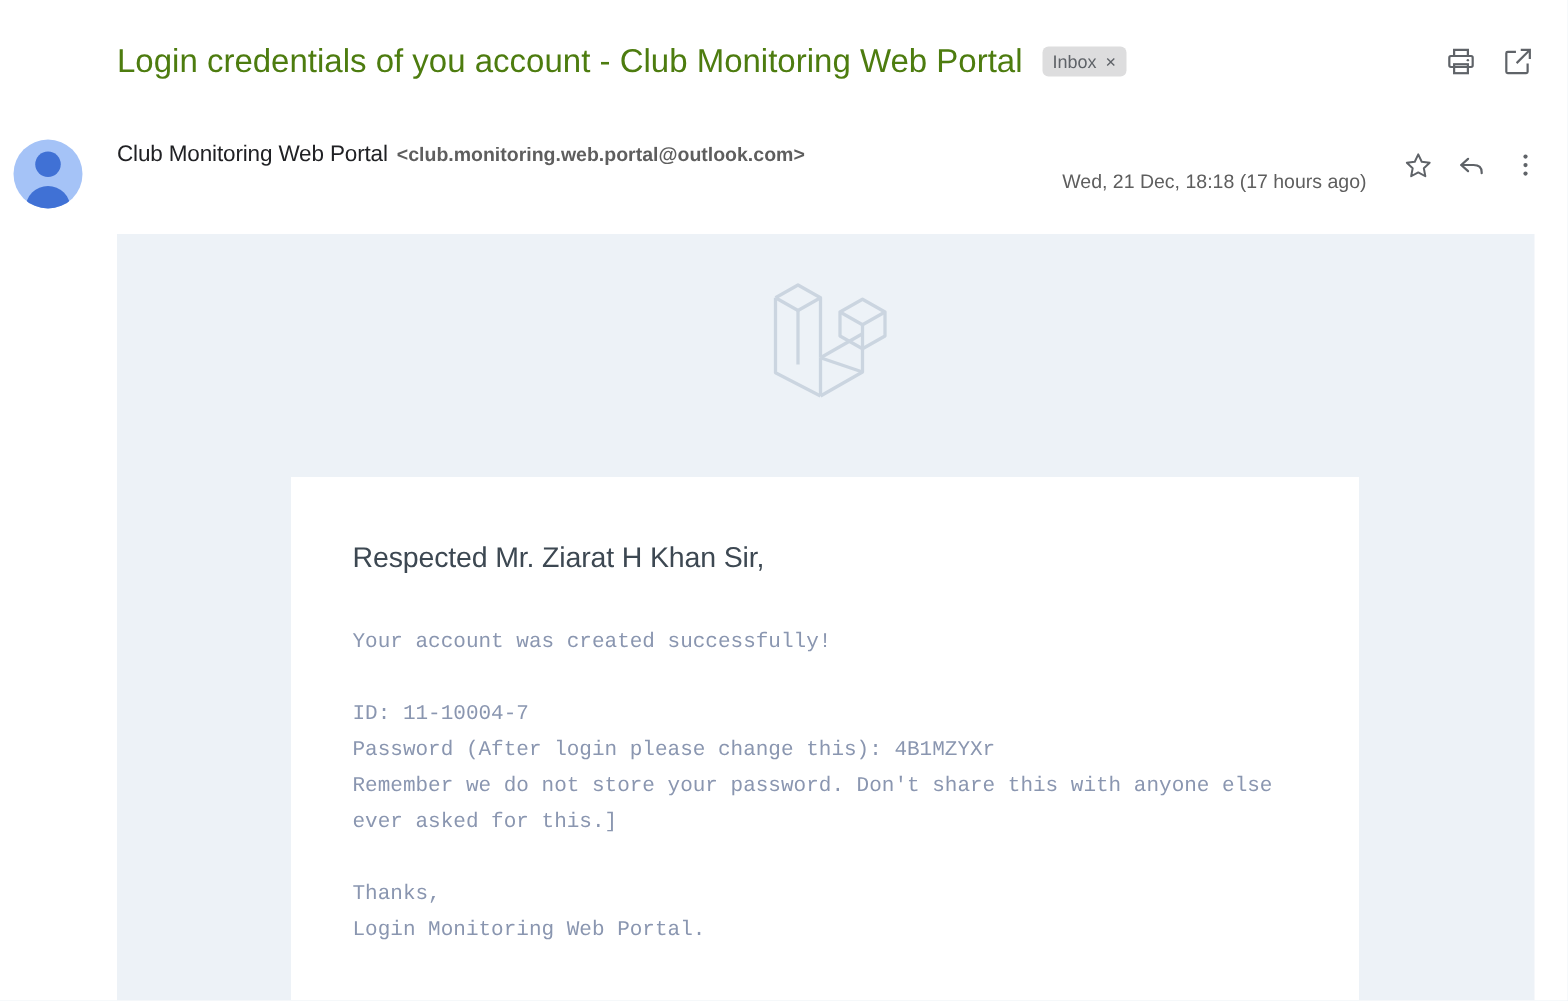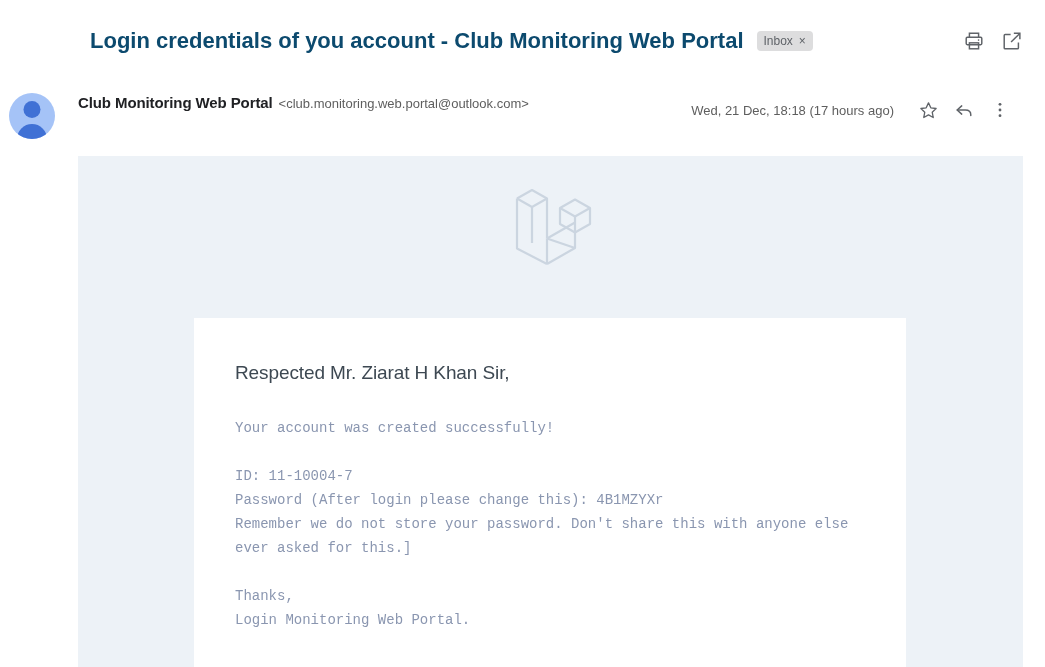--- a/index.html
+++ b/index.html
@@ -24,25 +24,24 @@
     width: 1045px;
     height: 82px;
     display: flex;
     align-items: center;
     padding: 0 14px 0 78px;
     box-sizing: border-box;
   }
   .subject-text {
     font-size: 22px;
     line-height: 30px;
-    font-weight: 700;
-    color: #0c4a6e;
+    font-weight: 400;
+    color: #4d7c0f;
     letter-spacing: 0px;
     white-space: nowrap;
-    margin-left: 12px;
   }
   .inbox-chip {
     margin-left: 13px;
     background: #ddddde;
     border-radius: 4px;
     height: 20px;
     display: inline-flex;
     align-items: center;
     padding: 0 7px;
     font-size: 12px;
@@ -116,52 +115,53 @@
     top: 12px;
     right: 14px;
   }
   .sender-line1 {
     display: flex;
     align-items: baseline;
     white-space: nowrap;
   }
   .sender-name {
     font-size: 15px;
-    font-weight: bold;
+    font-weight: normal;
     color: #202124;
     letter-spacing: -0.1px;
   }
   .sender-email {
     font-size: 13px;
     color: #5e5e5e;
     margin-left: 6px;
+    font-weight: bold;
   }
   .sender-line2 {
     margin-top: 8px;
     display: flex;
     align-items: center;
   }
   .to-me {
     font-size: 13px;
     color: #5e5e5e;
   }
   .caret-down {
     width: 0; height: 0;
     border-left: 4px solid transparent;
     border-right: 4px solid transparent;
     border-top: 5px solid #5e5e5e;
     margin-left: 5px;
     cursor: pointer;
   }
   .sender-right {
     position: absolute;
-    right: 27px;
+    right: 10px;
     top: 10px;
     display: flex;
-    align-items: center;
+    align-items: flex-end;
   }
   .msg-date {
     font-size: 13px;
     color: #5e5e5e;
     margin-right: 16px;
     white-space: nowrap;
   }
   .act-icon {
     width: 36px;
     height: 36px;

